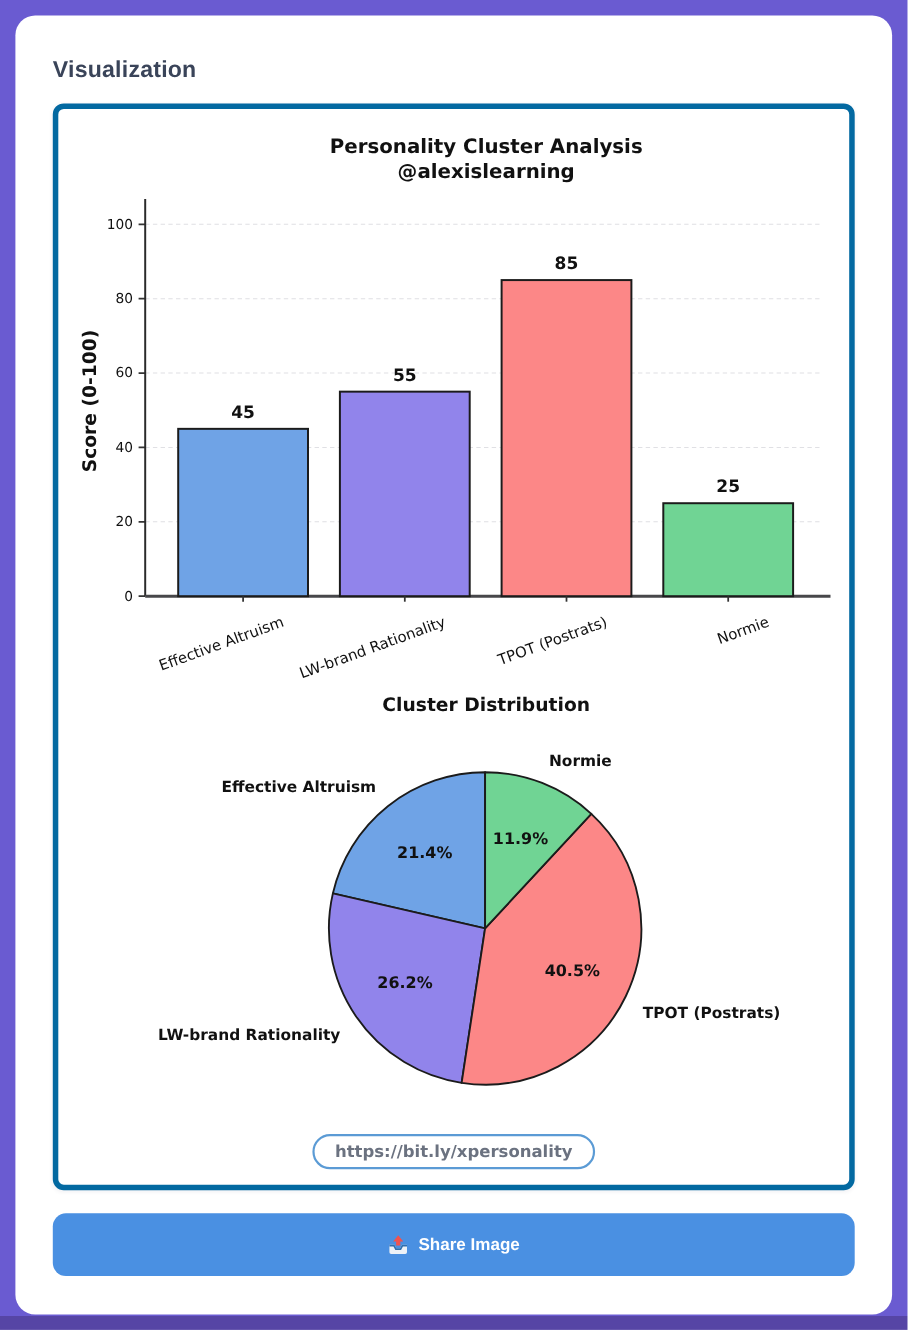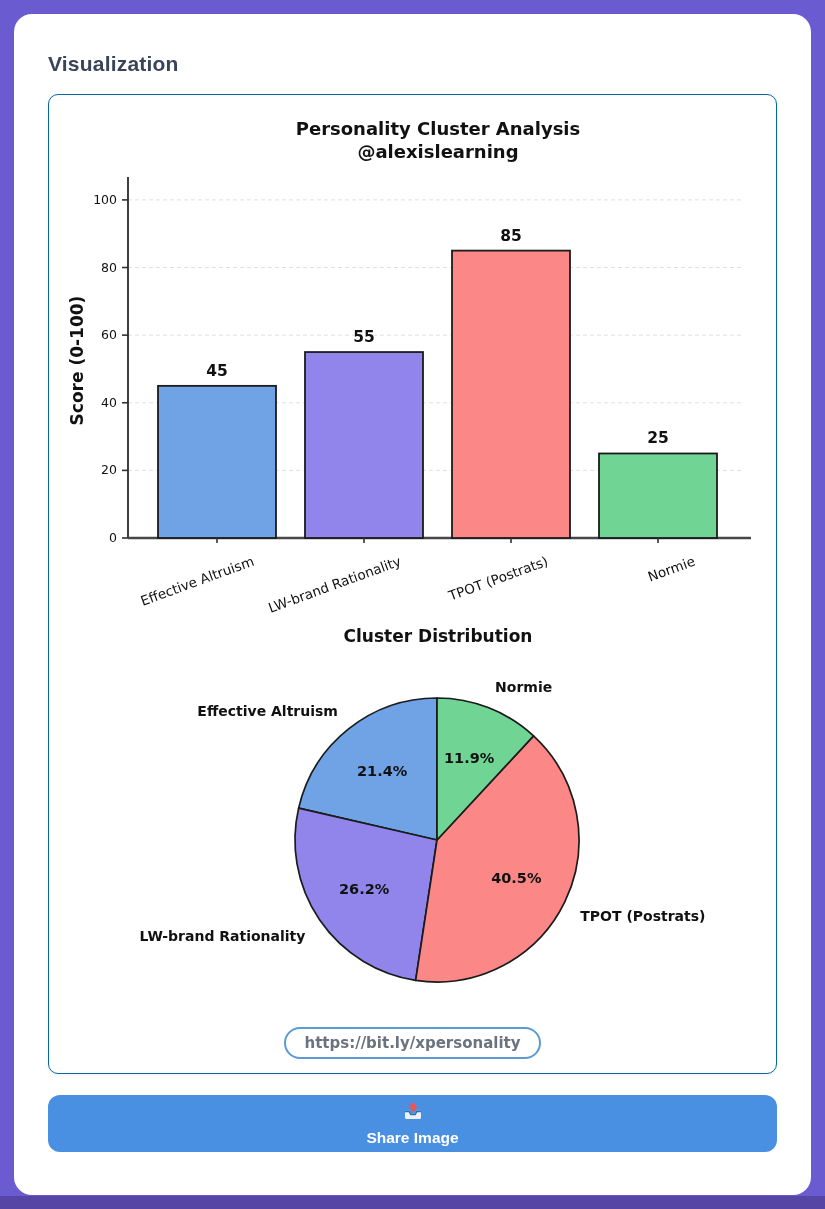--- a/index.html
+++ b/index.html
@@ -12,40 +12,39 @@
     position:absolute;left:14px;top:14px;right:14px;bottom:14px;
     background:#ffffff;border-radius:18px;box-sizing:border-box;
     padding:38px 34px 0;
   }
   .heading{
     font-size:21px;font-weight:700;color:#3A4459;margin:0 0 18px 0;
     letter-spacing:.2px;
   }
   .panel{
     width:729px;box-sizing:border-box;background:#fff;
-    border:1px solid #0369a1;border-radius:10px;
+    border:5px solid #0369a1;border-radius:10px;
     box-shadow:0 1px 4px rgba(25,25,60,.06);
     padding-bottom:14px;
   }
   svg{display:block;}
   svg text{font-family:"DejaVu Sans", sans-serif;fill:#111;}
   .badge{
     display:block;width:max-content;margin:12px auto 0;
     border:2px solid #5B9BD5;border-radius:16px;background:#fff;
     padding:5px 18px;
     color:#6B7280;font-weight:700;font-size:15px;
     font-family:"DejaVu Sans", sans-serif;
   }
   .share-btn{
     display:flex;align-items:center;justify-content:center;gap:8px;
     width:729px;height:57px;margin-top:21px;border:none;cursor:pointer;
     background:#4A90E2;border-radius:12px;
     color:#fff;font-weight:700;font-size:15.5px;
     font-family:"Liberation Sans", sans-serif;
-    flex-direction:column;
   }
   .share-btn .ic{width:20px;height:20px;flex:0 0 auto;}
 </style>
 </head>
 <body>
 
 <div class="card">
   <h1 class="heading">Visualization</h1>
 
   <div class="panel">

